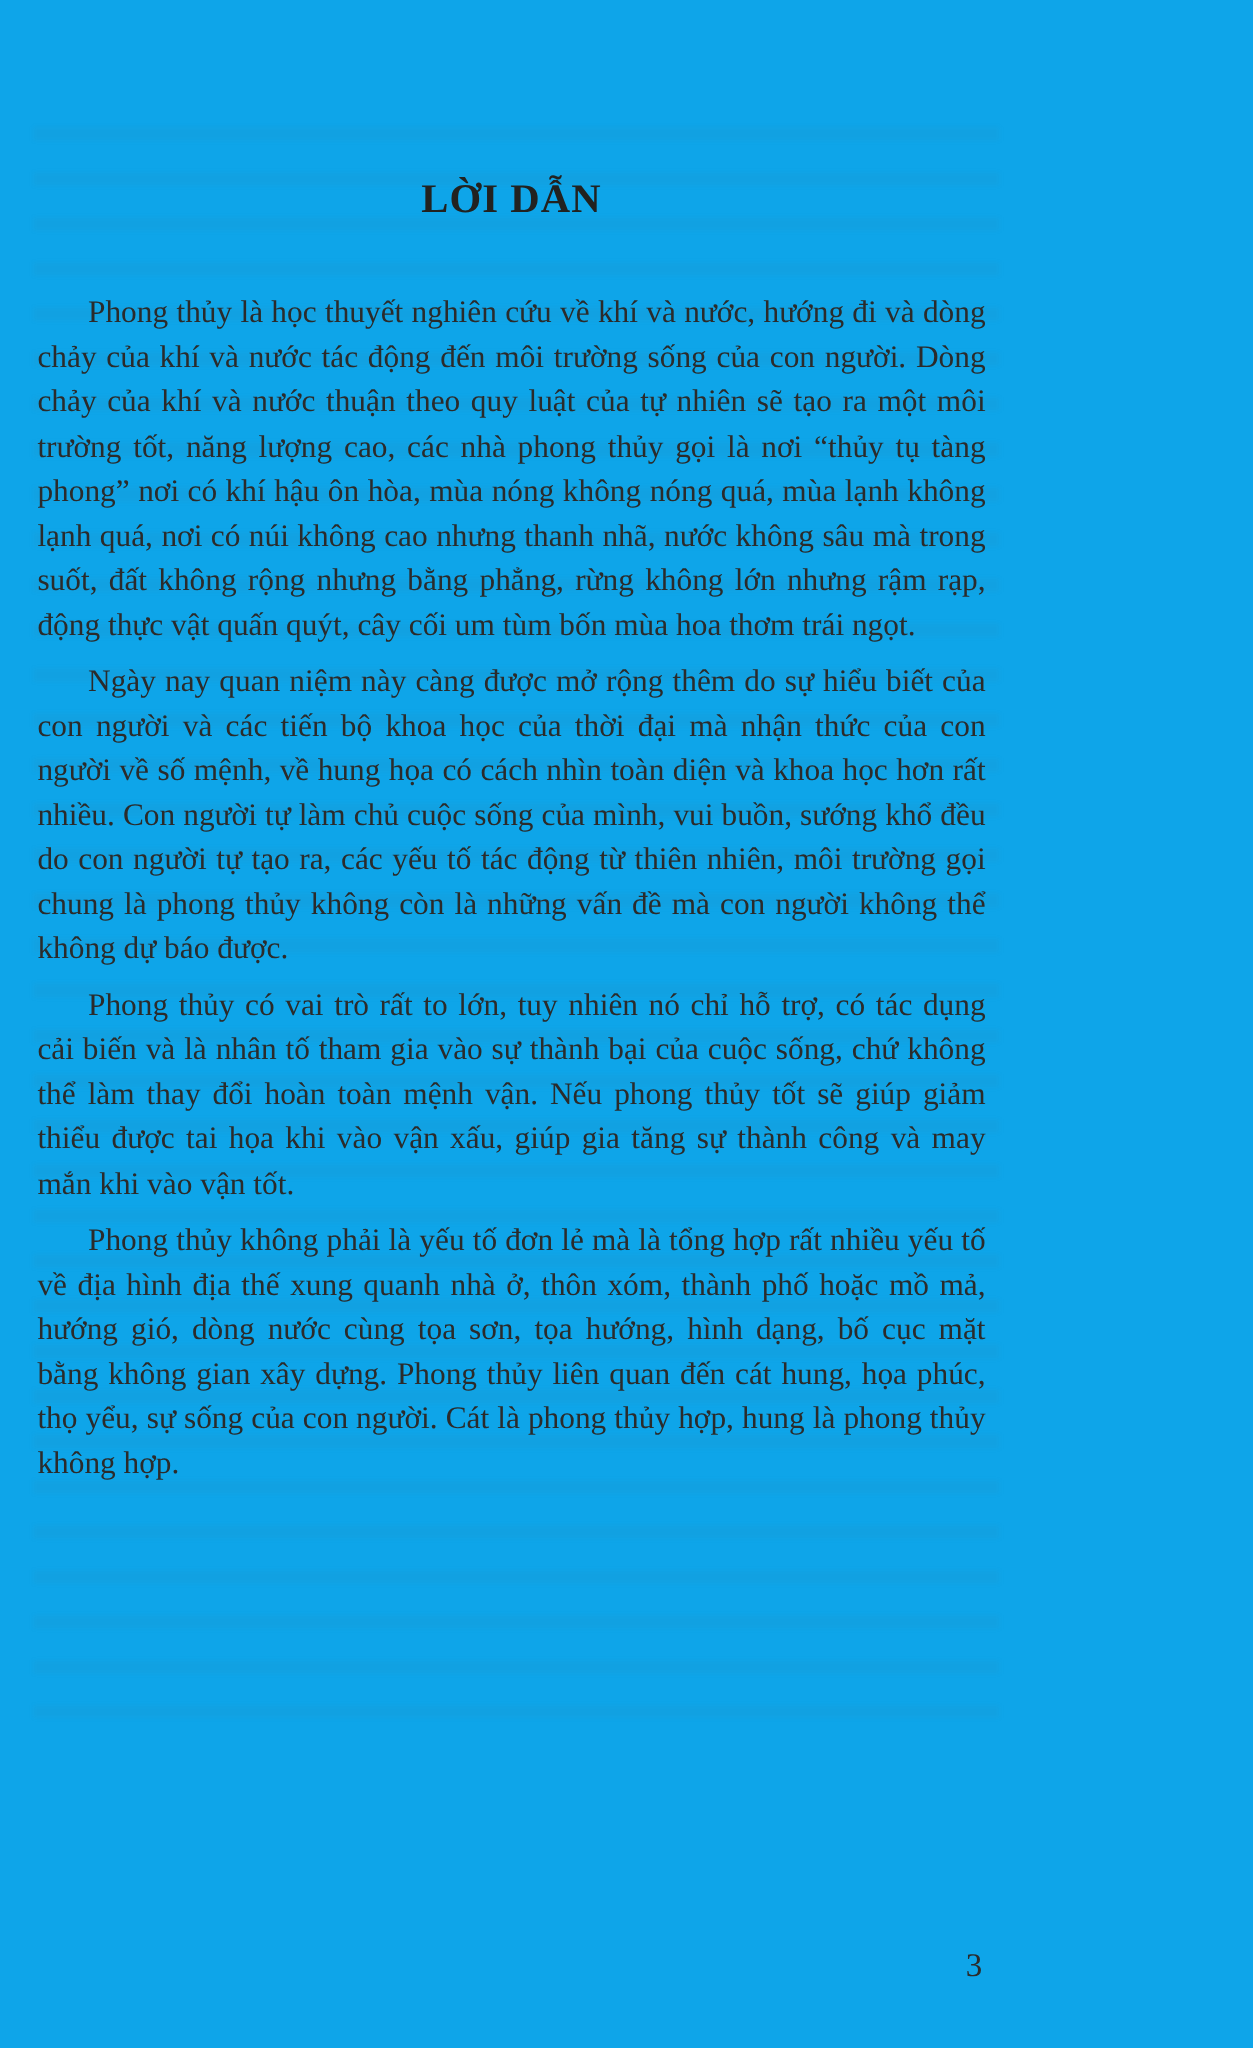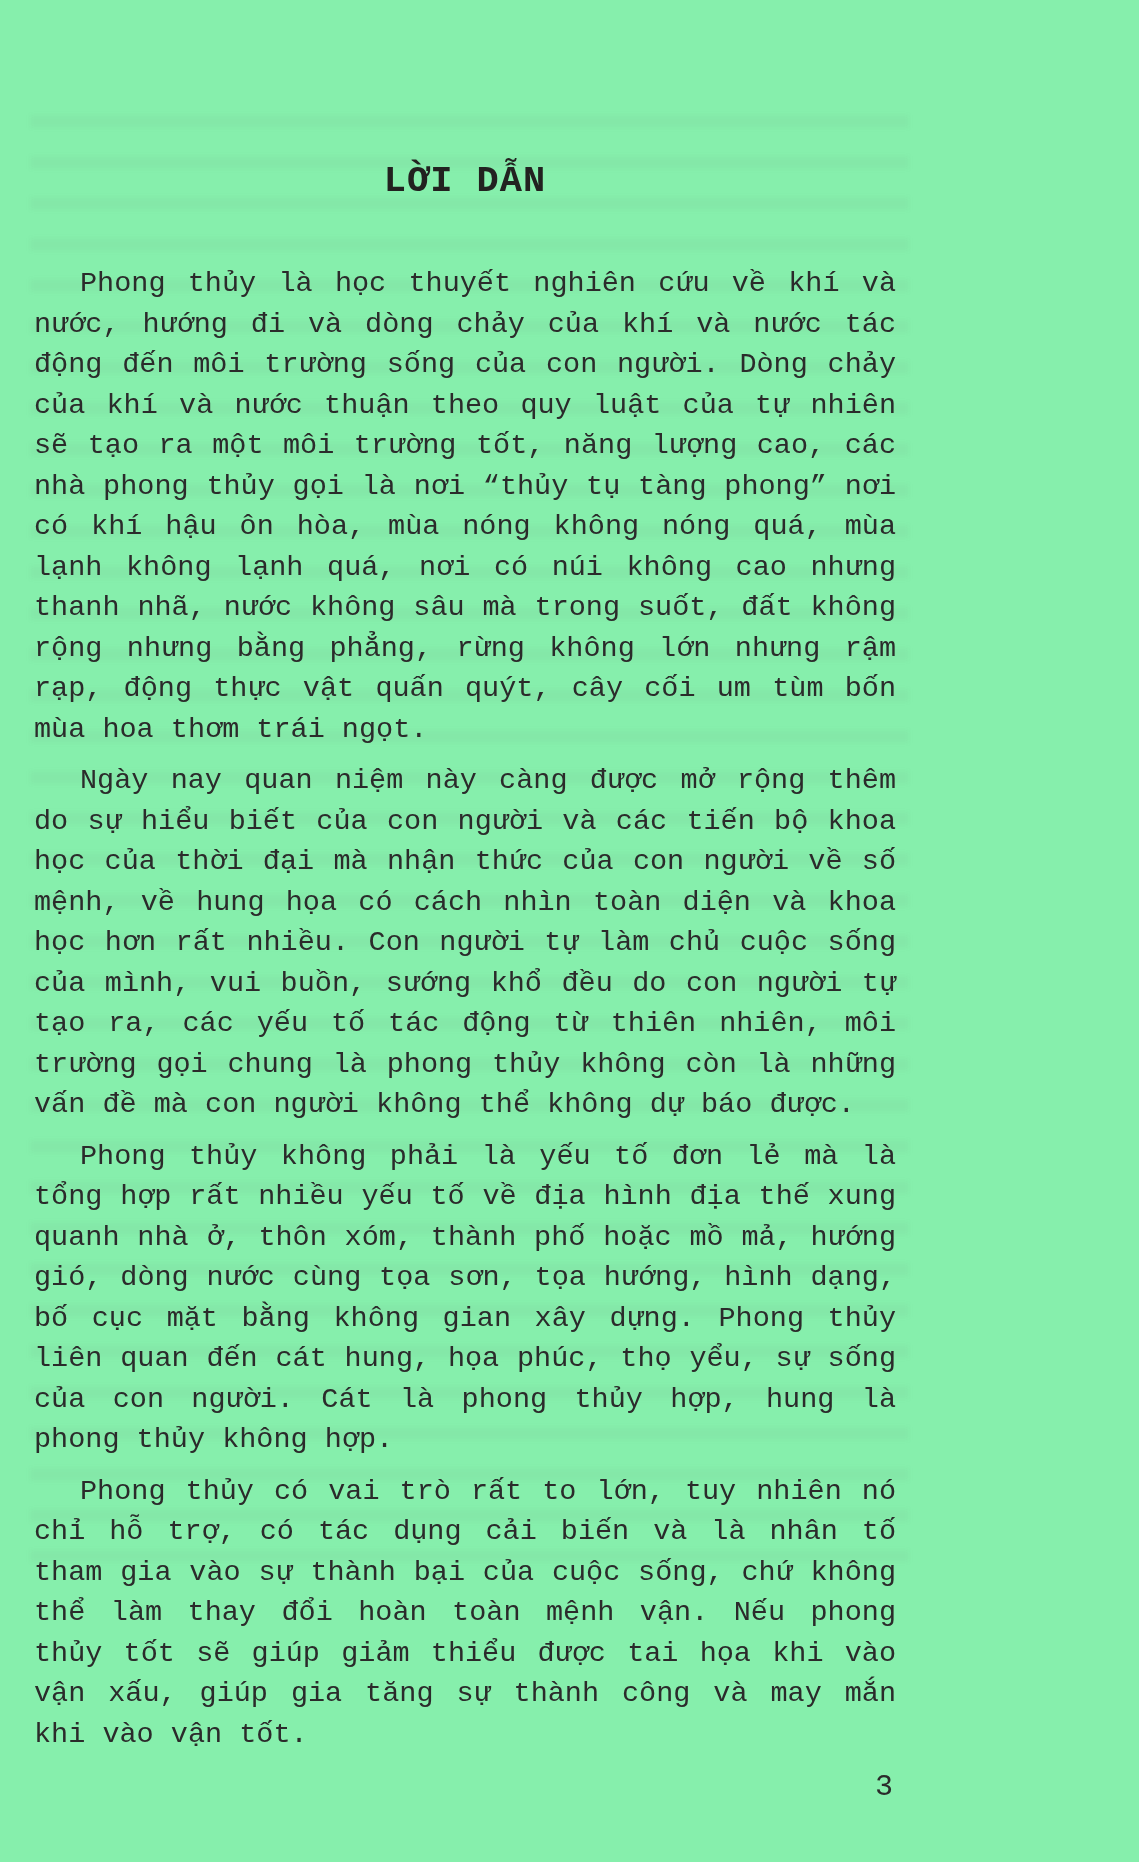--- a/index.html
+++ b/index.html
@@ -5,23 +5,23 @@
     html, body {
       margin: 0;
       padding: 0;
       background: #e9e9e9;
     }
     .page {
       position: relative;
       width: 1139px;
       height: 1862px;
       margin: 0 auto;
-      background: #86efac;
+      background: #0ea5e9;
       overflow: hidden;
-      font-family: Liberation Mono, monospace;
+      font-family: Liberation Serif, serif;
       color: #2b2b2b;
       box-sizing: border-box;
     }
     
     .page::before {
       content: "";
       position: absolute;
       top: 115px;
       left: 30px;
       right: 230px;
@@ -71,18 +71,18 @@
   </style>
 </head>
 <body>
 
 <div class="page">
   <h1 class="title">LỜI DẪN</h1>
 
   <div class="content">
     <p>Phong thủy là học thuyết nghiên cứu về khí và nước, hướng đi và dòng chảy của khí và nước tác động đến môi trường sống của con người. Dòng chảy của khí và nước thuận theo quy luật của tự nhiên sẽ tạo ra một môi trường tốt, năng lượng cao, các nhà phong thủy gọi là nơi “thủy tụ tàng phong” nơi có khí hậu ôn hòa, mùa nóng không nóng quá, mùa lạnh không lạnh quá, nơi có núi không cao nhưng thanh nhã, nước không sâu mà trong suốt, đất không rộng nhưng bằng phẳng, rừng không lớn nhưng rậm rạp, động thực vật quấn quýt, cây cối um tùm bốn mùa hoa thơm trái ngọt.</p>
     <p>Ngày nay quan niệm này càng được mở rộng thêm do sự hiểu biết của con người và các tiến bộ khoa học của thời đại mà nhận thức của con người về số mệnh, về hung họa có cách nhìn toàn diện và khoa học hơn rất nhiều. Con người tự làm chủ cuộc sống của mình, vui buồn, sướng khổ đều do con người tự tạo ra, các yếu tố tác động từ thiên nhiên, môi trường gọi chung là phong thủy không còn là những vấn đề mà con người không thể không dự báo được.</p>
+    <p>Phong thủy có vai trò rất to lớn, tuy nhiên nó chỉ hỗ trợ, có tác dụng cải biến và là nhân tố tham gia vào sự thành bại của cuộc sống, chứ không thể làm thay đổi hoàn toàn mệnh vận. Nếu phong thủy tốt sẽ giúp giảm thiểu được tai họa khi vào vận xấu, giúp gia tăng sự thành công và may mắn khi vào vận tốt.</p>
     <p>Phong thủy không phải là yếu tố đơn lẻ mà là tổng hợp rất nhiều yếu tố về địa hình địa thế xung quanh nhà ở, thôn xóm, thành phố hoặc mồ mả, hướng gió, dòng nước cùng tọa sơn, tọa hướng, hình dạng, bố cục mặt bằng không gian xây dựng. Phong thủy liên quan đến cát hung, họa phúc, thọ yểu, sự sống của con người. Cát là phong thủy hợp, hung là phong thủy không hợp.</p>
-    <p>Phong thủy có vai trò rất to lớn, tuy nhiên nó chỉ hỗ trợ, có tác dụng cải biến và là nhân tố tham gia vào sự thành bại của cuộc sống, chứ không thể làm thay đổi hoàn toàn mệnh vận. Nếu phong thủy tốt sẽ giúp giảm thiểu được tai họa khi vào vận xấu, giúp gia tăng sự thành công và may mắn khi vào vận tốt.</p>
   </div>
 
   <div class="page-number">3</div>
 </div>
 
 </body></html>

